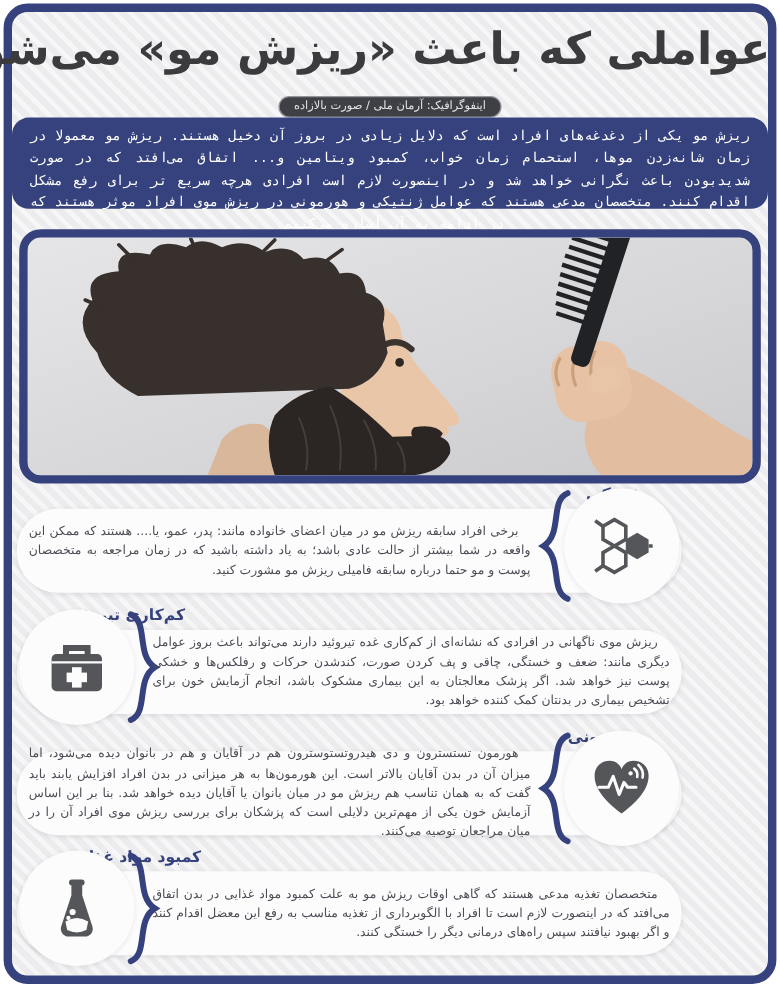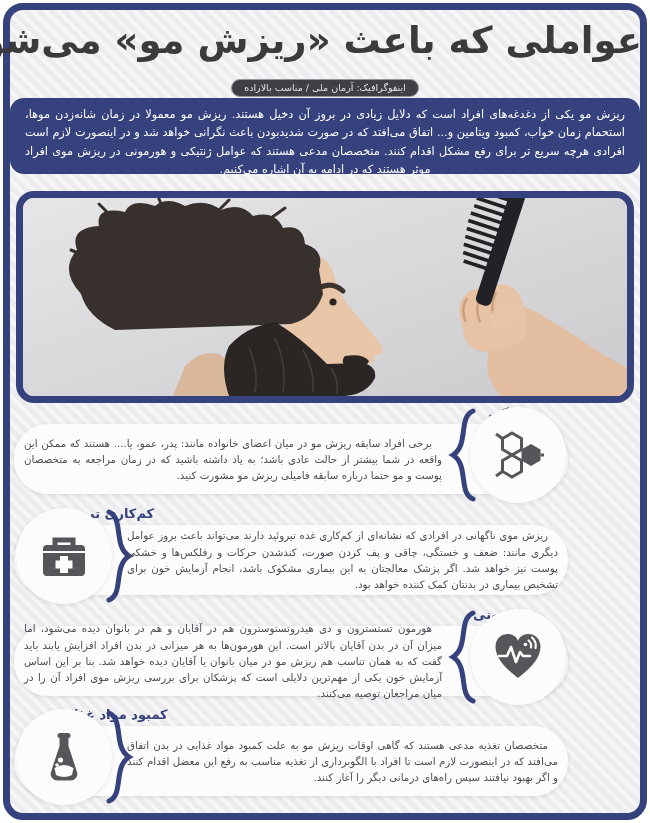--- a/index.html
+++ b/index.html
@@ -24,21 +24,21 @@
   }
   .credit-wrap{position:absolute;top:76px;left:0;right:0;text-align:center;}
   .credit{
     display:inline-block;background:#3f4045;color:#e4e4e6;font-size:9.5px;
     padding:2px 12px 3px;border-radius:9px;direction:rtl;border:1px solid #94949b;
   }
   .intro{
     position:absolute;top:98px;left:10px;width:630px;height:76px;box-sizing:border-box;
     background:var(--navy);border-radius:14px;color:#ffffff;direction:rtl;
     font-size:11.3px;line-height:1.62;padding:8px 15px;
-    text-align:justify;text-align-last:center;
+    text-align:justify;text-align-last:center;font-family:Liberation Mono, monospace;
   }
   .photo-frame{
     position:absolute;top:191px;left:16px;width:618px;height:212px;box-sizing:border-box;
     border:7px solid var(--navy);border-radius:18px;overflow:hidden;background:#d9d9db;
   }
   .photo-frame svg{display:block;width:100%;height:100%;}
   .section{position:absolute;left:0;width:582px;height:100px;}
   .sec-label{
     position:absolute;top:0;font-weight:bold;color:var(--navy);
     font-size:13px;direction:rtl;
@@ -75,21 +75,21 @@
 </style>
 </head>
 <body>
 
 <div class="page">
   <div class="frame"></div>
 
   <div class="title">عواملی که باعث «ریزش مو» می‌شوند</div>
 
   <div class="credit-wrap">
-    <span class="credit">اینفوگرافیک: آرمان ملی / مناسب بالازاده</span>
+    <span class="credit">اینفوگرافیک: آرمان ملی / صورت بالازاده</span>
   </div>
 
   <div class="intro">ریزش مو یکی از دغدغه‌های افراد است که دلایل زیادی در بروز آن دخیل هستند. ریزش مو معمولا در زمان شانه‌زدن موها، استحمام زمان خواب، کمبود ویتامین و... اتفاق می‌افتد که در صورت شدیدبودن باعث نگرانی خواهد شد و در اینصورت لازم است افرادی هرچه سریع تر برای رفع مشکل اقدام کنند. متخصصان مدعی هستند که عوامل ژنتیکی و هورمونی در ریزش موی افراد موثر هستند که در ادامه به آن اشاره می‌کنیم.</div>
 
   <div class="photo-frame">
     <svg viewBox="0 0 604 198" preserveAspectRatio="xMidYMid slice">
       <defs>
         <linearGradient id="bgg" x1="0" y1="0" x2="1" y2="1">
           <stop offset="0" stop-color="#e6e6e8"></stop>
           <stop offset="1" stop-color="#cbcbce"></stop>
@@ -240,16 +240,16 @@
     <div class="sec-icon">
       <svg viewBox="0 0 52 52">
         <rect x="19.5" y="2" width="13" height="5" rx="2.5" fill="#55565a"></rect>
         <path d="M21.5 6 h9 v9 l8.5 26 a6.5 6.5 0 0 1 -6.2 8.5 h-13.6 a6.5 6.5 0 0 1 -6.2 -8.5 l8.5 -26 Z" fill="#55565a"></path>
         <path d="M16.5 37 Q26 31 35.5 37 L34 44 Q26 48 18 44 Z" fill="#fcfcfd"></path>
         <circle cx="22.5" cy="29" r="2.6" fill="#fcfcfd"></circle>
         <circle cx="19" cy="34" r="1.8" fill="#fcfcfd"></circle>
       </svg>
     </div>
     <div class="sec-text">
-      <span>متخصصان تغذیه مدعی هستند که گاهی اوقات ریزش مو به علت کمبود مواد غذایی در بدن اتفاق می‌افتد که در اینصورت لازم است تا افراد با الگوبرداری از تغذیه مناسب به رفع این معضل اقدام کنند و اگر بهبود نیافتند سپس راه‌های درمانی دیگر را آغاز کنند.</span>
+      <span>متخصصان تغذیه مدعی هستند که گاهی اوقات ریزش مو به علت کمبود مواد غذایی در بدن اتفاق می‌افتد که در اینصورت لازم است تا افراد با الگوبرداری از تغذیه مناسب به رفع این معضل اقدام کنند و اگر بهبود نیافتند سپس راه‌های درمانی دیگر را خستگی کنند.</span>
     </div>
   </div>
 </div>
 
 </body></html>

